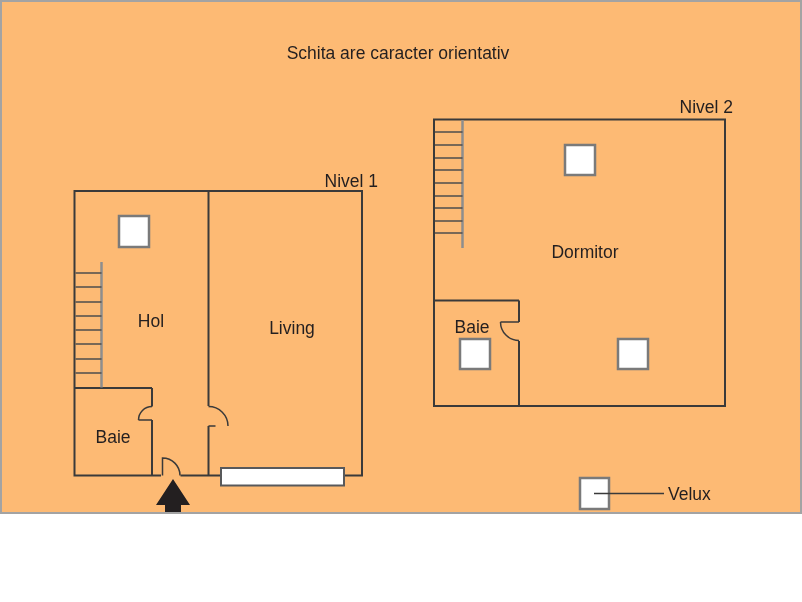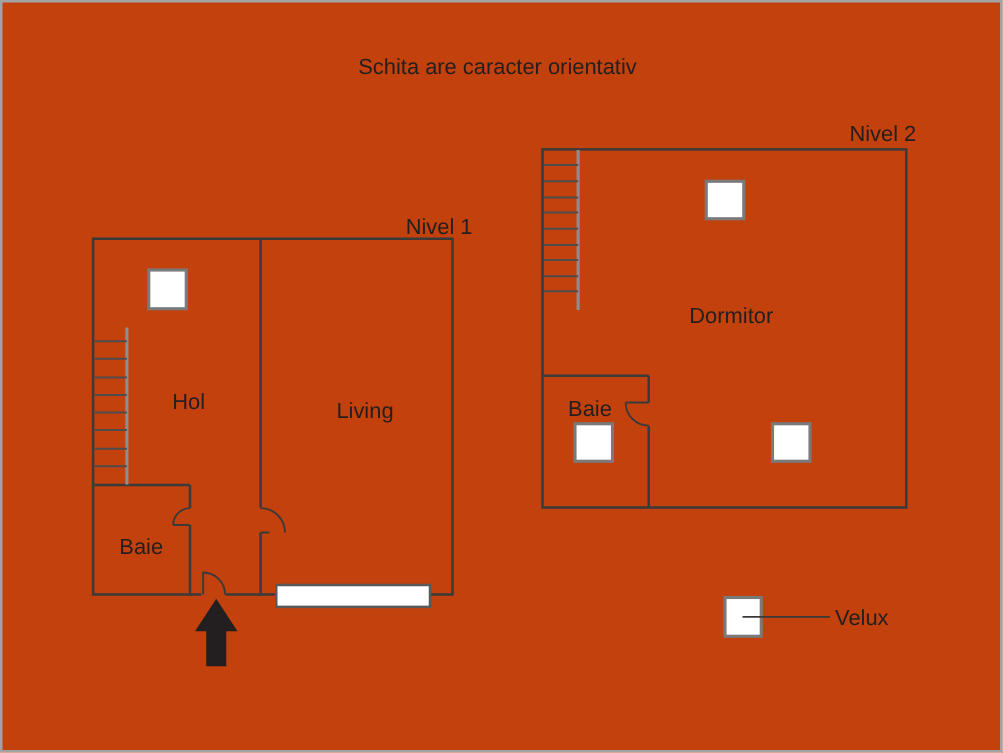--- a/index.html
+++ b/index.html
@@ -1,19 +1,19 @@
 <!DOCTYPE html>
 <html><head>
 <meta charset="utf-8">
 <style>
   html,body{margin:0;padding:0;background:#fff;}
   body{width:802px;height:602px;font-family:"Liberation Sans",sans-serif;}
   .frame{
-    position:relative;width:802px;height:602px;box-sizing:border-box;
-    border:2px solid #a3a3a3;background:#c2410c;overflow:hidden;
+    position:relative;width:802px;height:514px;box-sizing:border-box;
+    border:2px solid #a3a3a3;background:#fdba74;overflow:hidden;
   }
   svg{display:block;}
   text{fill:#231f20;font-family:"Liberation Sans",sans-serif;font-size:17.5px;}
   .wall{stroke:#3a3a3a;stroke-width:2;fill:none;}
   .door{stroke:#3a3a3a;stroke-width:1.5;fill:none;}
   .tread{stroke:#4d4d4d;stroke-width:1.5;}
   .stair-edge{stroke:#8e8e8e;stroke-width:2.5;fill:none;}
   .sq{fill:#ffffff;stroke:#7a7a7a;stroke-width:2.5;}
   .win{fill:#ffffff;stroke:#58595b;stroke-width:2;}
   .legendline{stroke:#3a3a3a;stroke-width:1.5;}

